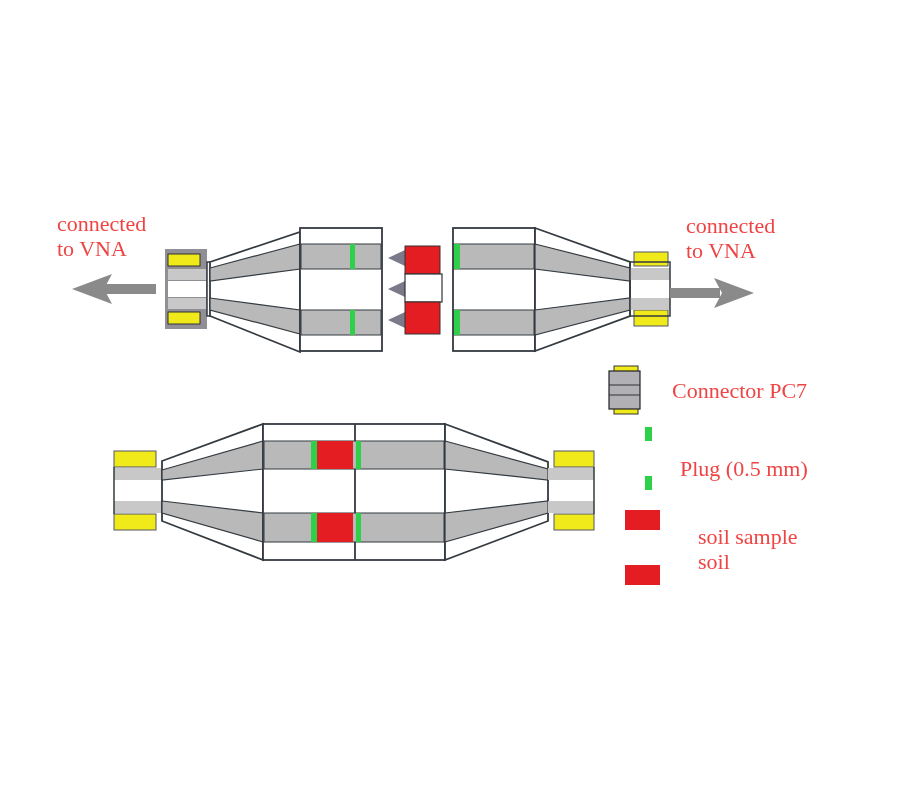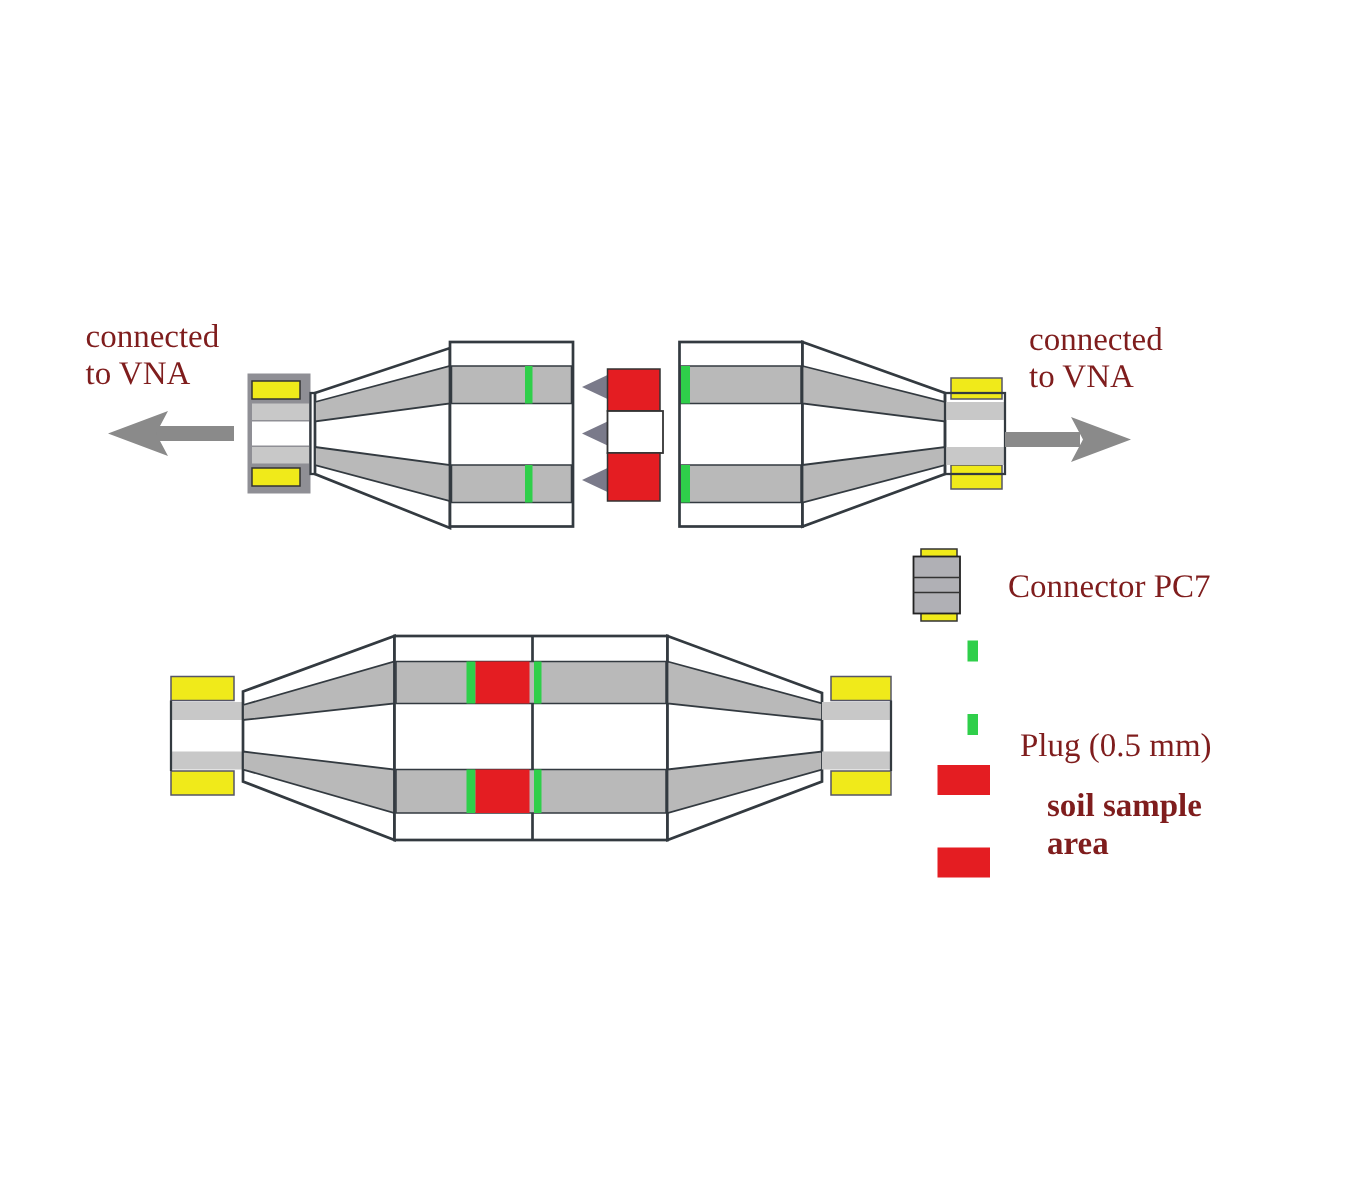--- a/index.html
+++ b/index.html
@@ -1,18 +1,18 @@
 <!DOCTYPE html>
 <html><head>
 <meta charset="utf-8">
 <style>
   html, body { margin:0; padding:0; background:#ffffff; }
   body { width:900px; height:800px; position:relative; overflow:hidden; font-family:"Liberation Serif", "DejaVu Serif", serif; }
   svg { position:absolute; left:0; top:0; }
-  .lbl { position:absolute; font-size:22px; color:#7f1d1d; line-height:25px; white-space:nowrap; }
+  .lbl { position:absolute; font-size:22px; color:#ef4444; line-height:25px; white-space:nowrap; }
 </style>
 </head>
 <body>
 
 <svg width="900" height="800" viewBox="0 0 900 800">
 
   <g>
 
     <g>
       <rect x="100" y="284" width="56" height="10" fill="#8a8a8a"></rect>
@@ -143,17 +143,17 @@
 <div class="lbl" style="left:57px;top:211px;">
   <div>connected</div>
   <div>to VNA</div>
 </div>
 <div class="lbl" style="left:686px;top:213px;">
   <div>connected</div>
   <div>to VNA</div>
 </div>
 
 <div class="lbl" style="left:672px;top:378px;">Connector PC7</div>
-<div class="lbl" style="left:680px;top:456px;margin-top:28px;">Plug (0.5 mm)</div>
-<div class="lbl" style="left:698px;top:524px;font-weight:bold;">
+<div class="lbl" style="left:680px;top:456px;">Plug (0.5 mm)</div>
+<div class="lbl" style="left:698px;top:524px;">
   <div>soil sample</div>
-  <div>area</div>
+  <div>soil</div>
 </div>
 
 </body></html>

